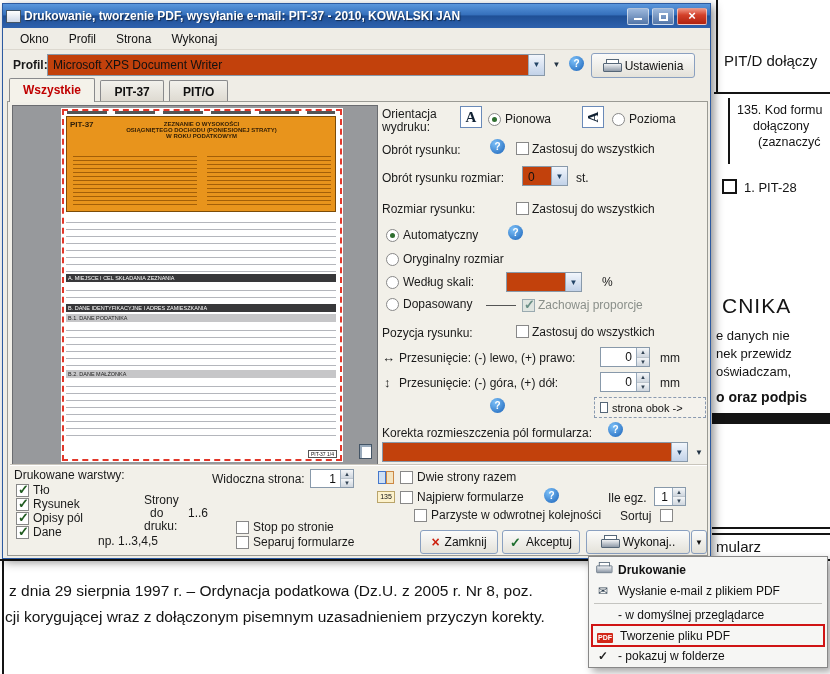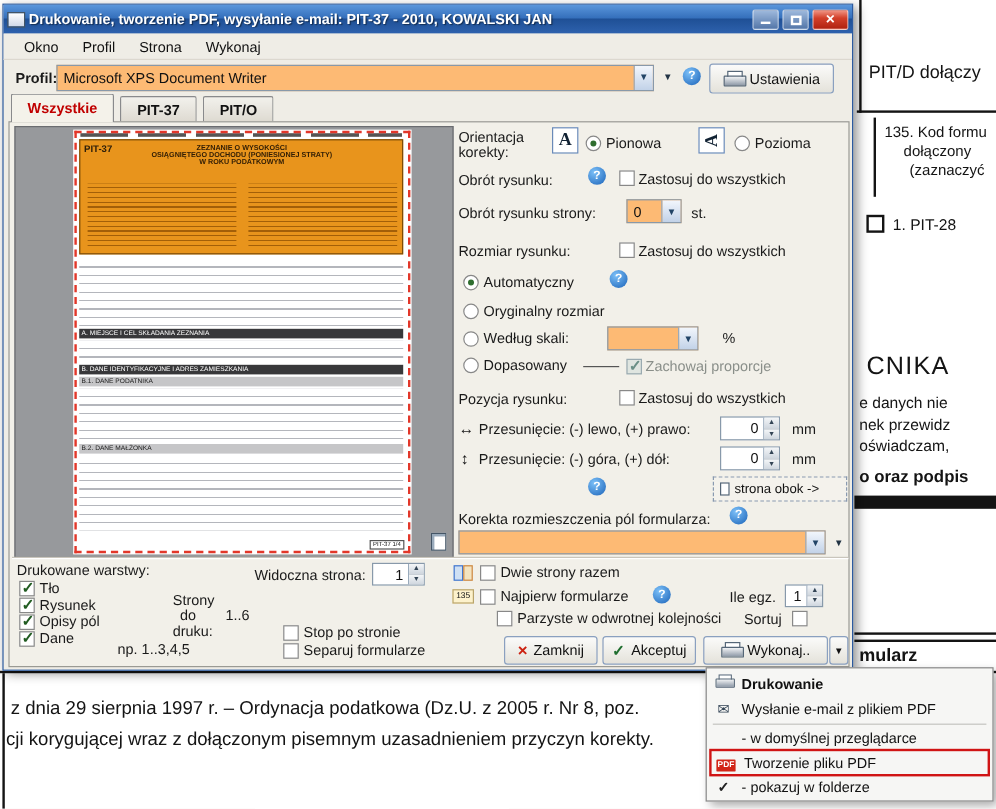--- a/index.html
+++ b/index.html
@@ -14,21 +14,21 @@
 .title-text{flex:1;color:#fff;font-weight:bold;font-size:12px;white-space:nowrap;overflow:hidden;text-shadow:1px 1px 1px rgba(0,0,0,.5)}
 .winbtn{width:22px;height:17px;border:1px solid rgba(255,255,255,.55);border-radius:2px;background:linear-gradient(#9db8dc,#5376a8);color:#fff;font-size:11px;line-height:14px;text-align:center;font-weight:bold;flex:0 0 auto}
 .winbtn.close{width:30px;background:linear-gradient(#ef9180,#d3402a 40%,#b02210);font-size:13px}
 .min-glyph{display:inline-block;width:8px;height:2px;background:#fff;margin-top:9px}
 .max-glyph{display:inline-block;width:9px;height:8px;border:2px solid #fff;margin-top:4px}
 .menubar{position:absolute;left:0;top:24px;width:100%;height:22px;display:flex;align-items:center;padding-left:8px;gap:2px;background:#efede6;border-bottom:1px solid #dcd8cf}
 .menu-item{font-weight:normal;padding:2px 9px;white-space:nowrap}
 .lbl{font-size:12px;white-space:nowrap;color:#1a1a1a}
 .b{font-weight:bold}
 .gray{color:#8a8f8a}
-.field{background:#fdba74;border:1px solid #8899aa}
+.field{background:#c2410c;border:1px solid #8899aa}
 .field-text{position:absolute;left:5px;top:3px;font-size:12px;white-space:nowrap}
 .field-arrow{position:absolute;right:0;top:0;bottom:0;width:16px;background:linear-gradient(#f2f6fc,#c2d2e8);border-left:1px solid #99aabb;color:#246;font-size:8px;text-align:center;line-height:19px}
 .qicon{width:15px;height:15px;border-radius:50%;background:radial-gradient(circle at 35% 30%,#7cc0f8,#1a62b8);color:#fff;font-weight:bold;font-size:10px;text-align:center;line-height:15px;display:inline-block}
 .chk{width:13px;height:13px;background:#fff;border:1px solid #888}
 .chk.on::after{content:"✓";position:absolute;left:1px;top:-3px;font-size:13px;font-weight:bold;color:#215c21}
 .chk.dis{background:#dfe5e0;border-color:#9aaab0}
 .chk.dis::after{color:#6a8f86}
 .radio{width:13px;height:13px;border-radius:50%;background:#fff;border:1px solid #888}
 .radio.on::after{content:"";position:absolute;left:3px;top:3px;width:5px;height:5px;border-radius:50%;background:#2f6e2f}
 .btn{border:1px solid #8aa0c0;border-radius:3px;background:linear-gradient(#fbfbfa,#e4e2da);display:flex;align-items:center;justify-content:center;gap:5px;font-size:12px;white-space:nowrap}
@@ -78,21 +78,21 @@
   <div class="abs" style="left:722px;top:179px;width:15px;height:15px;border:2px solid #141414"></div>
   <div class="abs doctext" style="left:744px;top:180px;font-size:13px">1. PIT-28</div>
   <div class="abs doctext" style="left:722px;top:294px;font-size:21px;font-weight:normal;letter-spacing:1px">CNIKA</div>
   <div class="abs doctext" style="left:716px;top:328px;font-size:13px">e danych nie</div>
   <div class="abs doctext" style="left:716px;top:346px;font-size:13px">nek przewidz</div>
   <div class="abs doctext" style="left:716px;top:364px;font-size:13px">oświadczam,</div>
   <div class="abs doctext" style="left:716px;top:389px;font-size:14px;font-weight:bold">o oraz podpis</div>
   <div class="abs" style="left:712px;top:413px;width:118px;height:11px;background:#141414"></div>
   <div class="abs docline" style="left:712px;top:527px;width:118px;height:2px"></div>
   <div class="abs docline" style="left:712px;top:533px;width:118px;height:2px"></div>
-  <div class="abs doctext" style="left:716px;top:538px;font-size:15px;font-weight:bold">mularz</div>
+  <div class="abs doctext" style="left:716px;top:538px;font-size:15px;font-weight:normal">mularz</div>
   <div class="abs docline" style="left:0;top:559px;width:830px;height:2px"></div>
   <div class="abs docline" style="left:2px;top:561px;width:2px;height:113px"></div>
   <div class="abs doctext" style="left:9px;top:582px;font-size:15.5px">z dnia 29 sierpnia 1997 r. – Ordynacja podatkowa (Dz.U. z 2005 r. Nr 8, poz.</div>
   <div class="abs doctext" style="left:5px;top:608px;font-size:15.5px">cji korygującej wraz z dołączonym pisemnym uzasadnieniem przyczyn korekty.</div>
 </div>
 
 <div class="dialog abs" style="left:2px;top:3px;width:709px;height:556px">
 
   <div class="titlebar">
     <span class="title-icon"></span>
@@ -150,34 +150,34 @@
         <div class="abs formrows" style="left:5px;top:216px;width:270px;height:44px"></div>
         <div class="abs subbar" style="left:5px;top:262px;width:270px">B.2. DANE MAŁŻONKA</div>
         <div class="abs formrows" style="left:5px;top:272px;width:270px;height:62px"></div>
         <div class="abs" style="right:6px;bottom:4px;font-size:5px;border:1px solid #555;padding:0 2px;background:#fff">PIT-37  1/4</div>
         <div class="page-dash abs"></div>
       </div>
       <span class="pageicon abs" style="right:5px;bottom:5px"></span>
     </div>
 
     <span class="lbl abs" style="left:374px;top:5px">Orientacja</span>
-    <span class="lbl abs" style="left:374px;top:18px">korekty:</span>
+    <span class="lbl abs" style="left:374px;top:18px">wydruku:</span>
     <span class="aicon abs" style="left:452px;top:4px"><span>A</span></span>
     <span class="radio on abs" style="left:480px;top:11px"></span>
     <span class="lbl abs" style="left:497px;top:10px">Pionowa</span>
     <span class="aicon abs" style="left:574px;top:4px"><span style="display:inline-block;transform:rotate(-90deg)">A</span></span>
     <span class="radio abs" style="left:604px;top:11px"></span>
     <span class="lbl abs" style="left:621px;top:10px">Pozioma</span>
 
     <span class="lbl abs" style="left:374px;top:41px">Obrót rysunku:</span>
     <span class="qicon abs" style="left:482px;top:37px">?</span>
     <span class="chk abs" style="left:508px;top:40px"></span>
     <span class="lbl abs" style="left:524px;top:40px">Zastosuj do wszystkich</span>
 
-    <span class="lbl abs" style="left:374px;top:69px">Obrót rysunku strony:</span>
+    <span class="lbl abs" style="left:374px;top:69px">Obrót rysunku rozmiar:</span>
     <div class="field abs" style="left:514px;top:64px;width:46px;height:20px">
       <span class="field-text">0</span>
       <span class="field-arrow">▼</span>
     </div>
     <span class="lbl abs" style="left:568px;top:69px">st.</span>
 
     <span class="lbl abs" style="left:374px;top:100px">Rozmiar rysunku:</span>
     <span class="chk abs" style="left:508px;top:100px"></span>
     <span class="lbl abs" style="left:524px;top:100px">Zastosuj do wszystkich</span>
 

